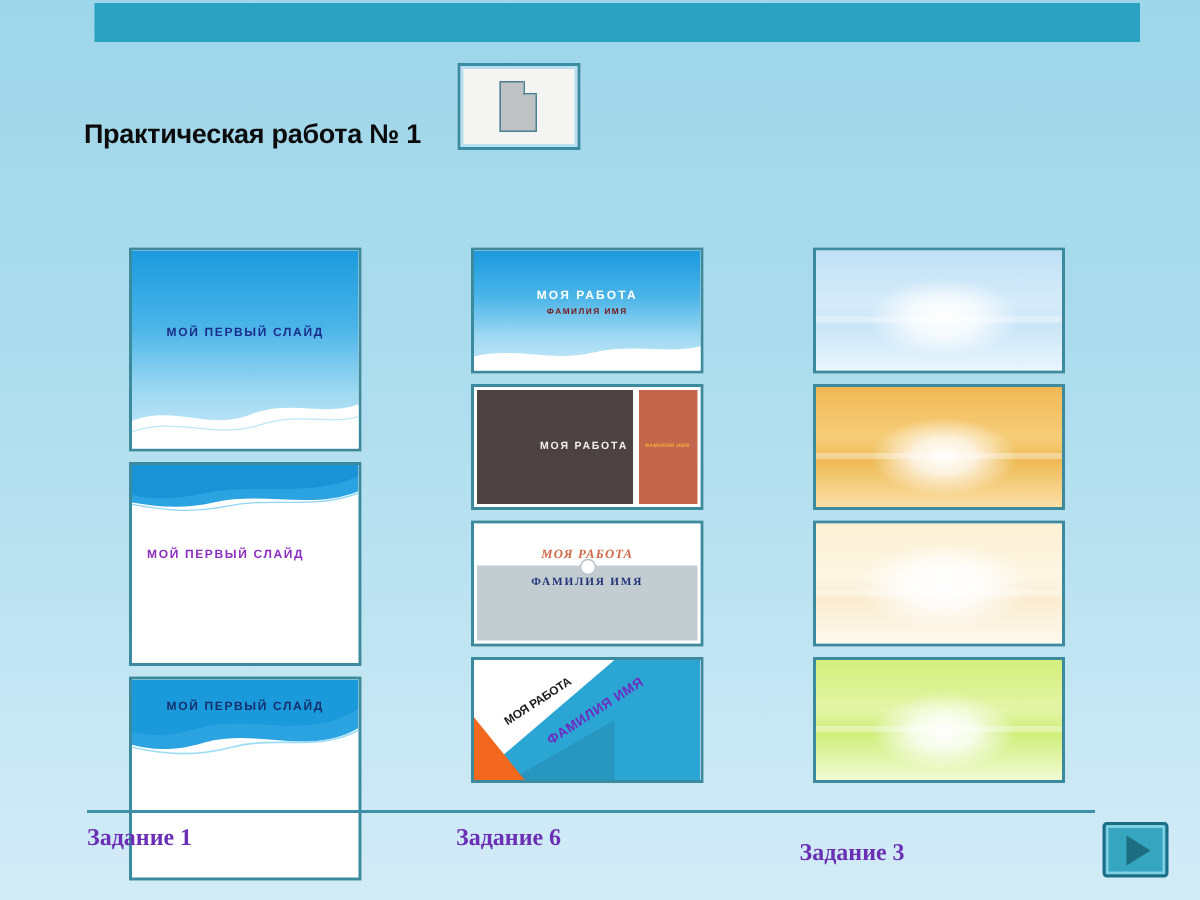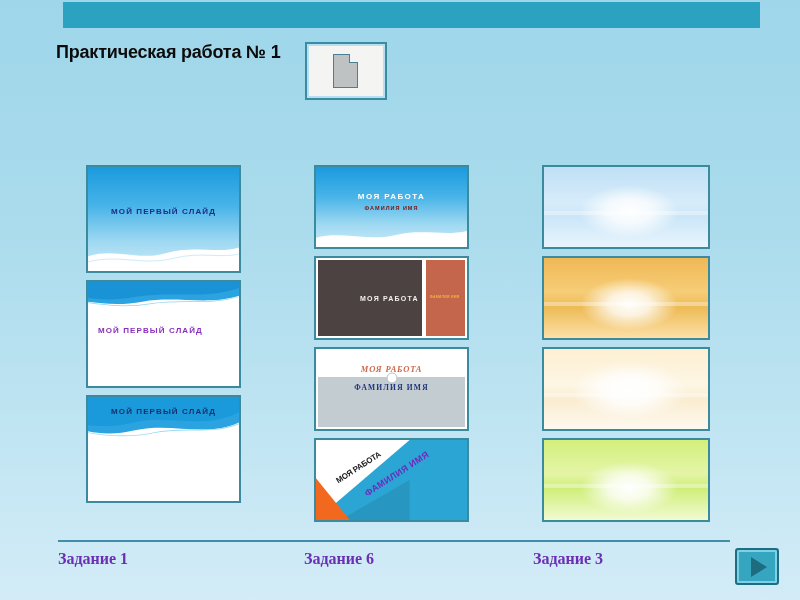--- a/index.html
+++ b/index.html
@@ -24,21 +24,21 @@
     height: 26px;
     background: #2ba2bf;
   }
 
   
   .title-row {
     position: absolute;
     left: 56px;
     top: 42px;
     display: flex;
-    align-items: flex-start;
+    align-items: flex-end;
     gap: 24px;
   }
   .page-title {
     font-size: 18px;
     font-weight: bold;
     color: #0b0b0b;
     white-space: nowrap;
     letter-spacing: -0.2px;
   }
   .doc-icon-frame {
@@ -94,21 +94,21 @@
   }
   .frame-teal {
     border: 2px solid #3c8a9e;
     box-shadow: inset 0 0 0 2px #ffffff;
   }
   .frame-thin {
     border: 2px solid #3c8a9e;
   }
 
   
-  .c1-slide { width: 155px; height: 108px; margin-bottom: 7px; }
+  .c1-slide { width: 155px; height: 136px; margin-bottom: 7px; }
 
   
   .bg-bluegrad {
     position: absolute;
     inset: 0;
     background: linear-gradient(180deg, #1b9ade 0%, #49b4e8 38%, #9fd9f2 72%, #cbeaf8 100%);
   }
   .wave-bottom {
     position: absolute;
     left: -2%;
@@ -366,21 +366,21 @@
   .footer-label {
     position: absolute;
     font-family: "Liberation Serif", serif;
     font-weight: bold;
     font-size: 16px;
     color: #6b2fb5;
     white-space: nowrap;
   }
   .fl-1 { left: 58px;  top: 0; }
   .fl-2 { left: 304px; top: 0; }
-  .fl-3 { left: 533px; top: 0; }
+  .fl-3 { left: 533px; top: 10px; }
 
   .next-btn {
     position: absolute;
     left: 735px;
     top: 548px;
     width: 40px;
     height: 33px;
     background: #36a5c0;
     border: 2px solid #1b6e86;
     border-radius: 3px;

